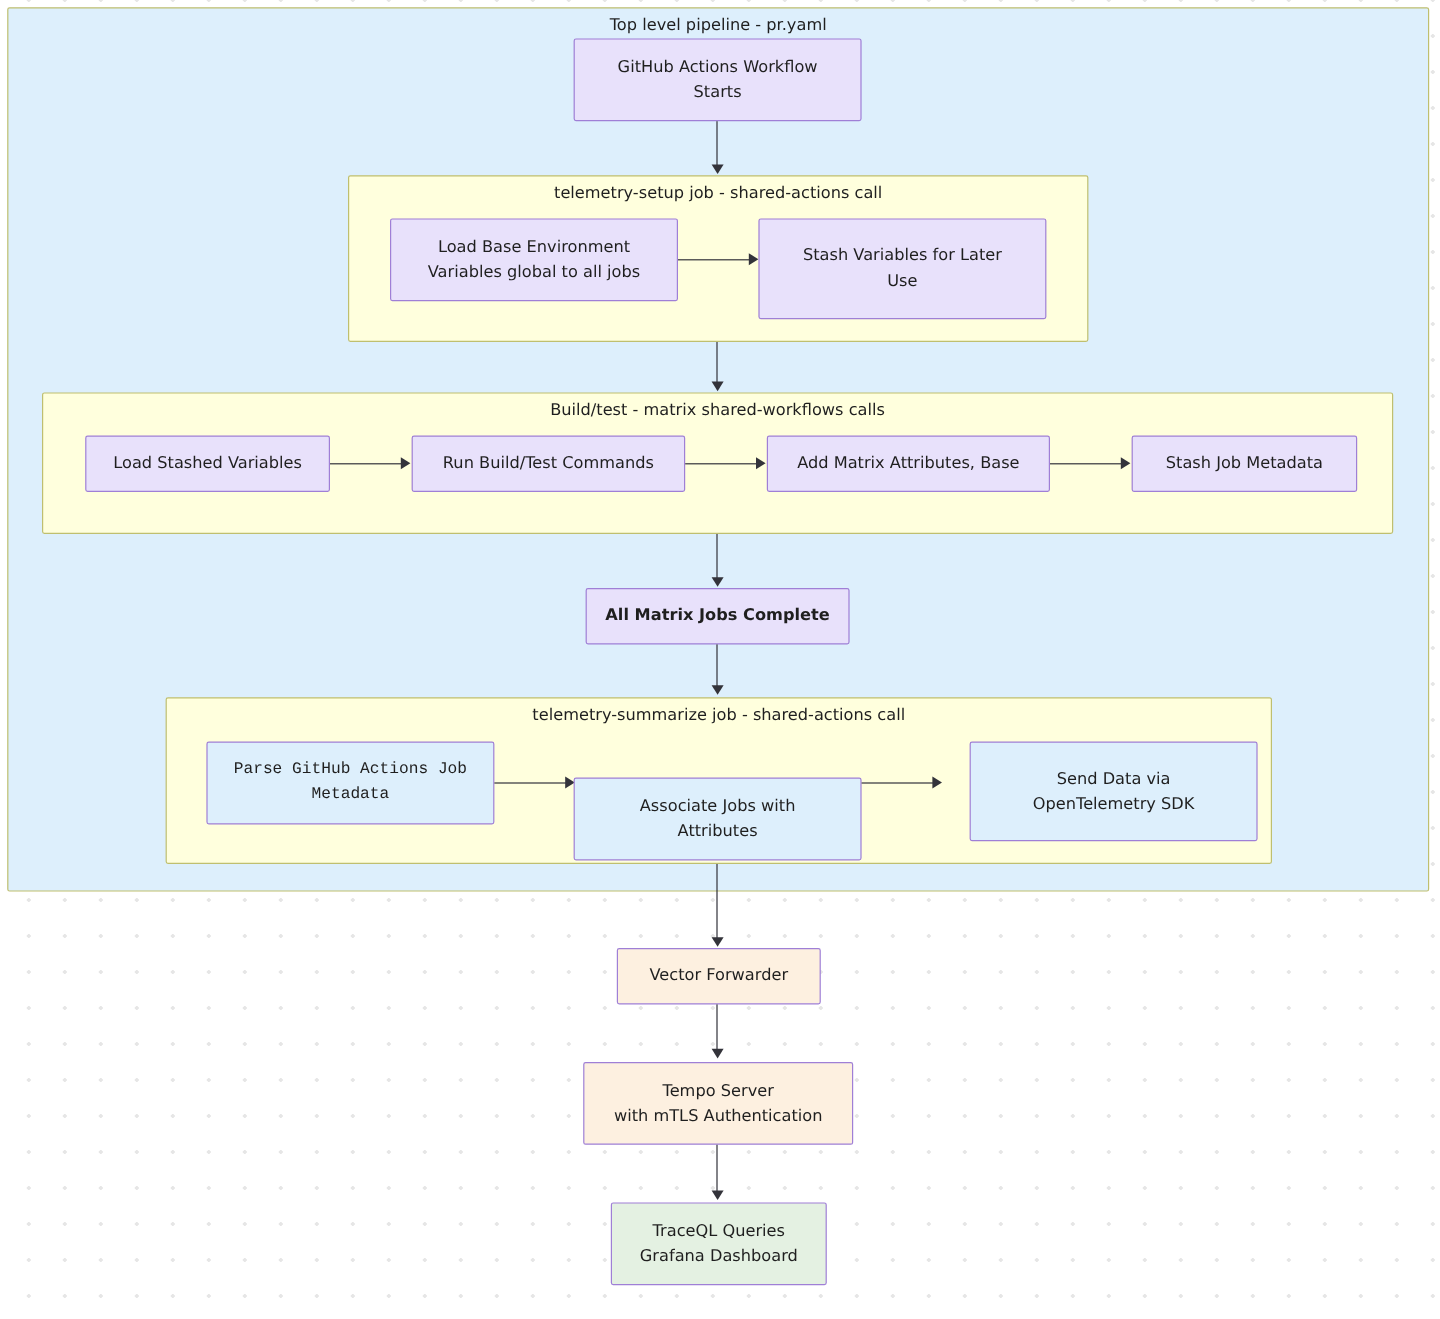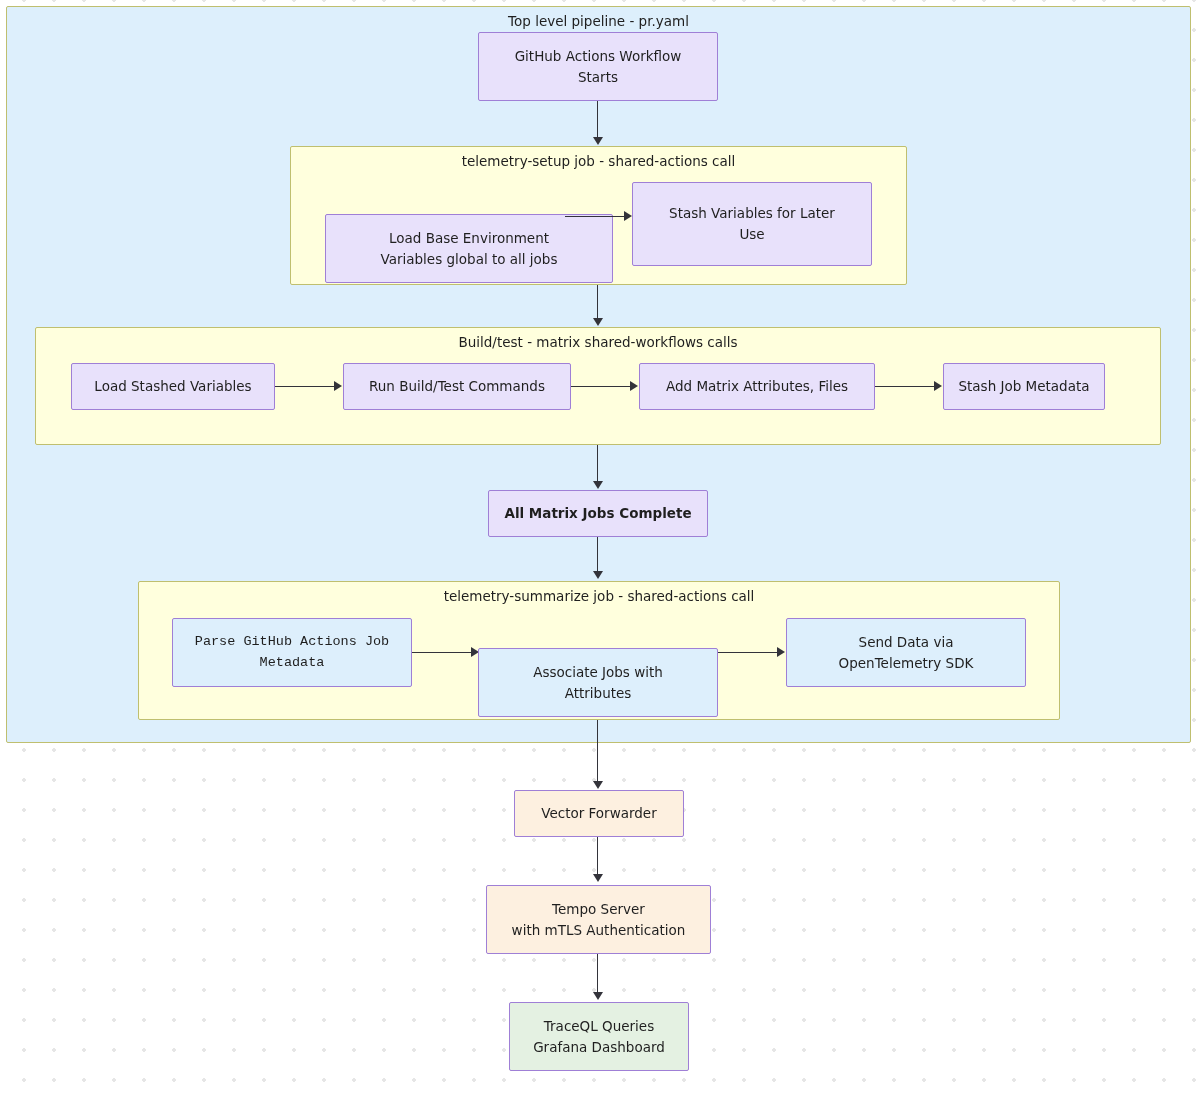--- a/index.html
+++ b/index.html
@@ -92,21 +92,21 @@
     <span class="ln">Starts</span>
   </div>
 
   <div class="edge v" style="left:597px; top:101px; height:38px;"></div>
   <div class="arrow down" style="left:593px; top:137px;"></div>
 
   <div class="cluster yellow" style="left:290px; top:146px; width:617px; height:139px;">
     <div class="cluster-label" style="top:6px;">telemetry-setup job - shared-actions call</div>
   </div>
 
-  <div class="node lav" style="left:325px; top:182px; width:288px; height:69px;margin-top:32px;">
+  <div class="node lav" style="left:325px; top:182px; width:240px; height:69px;">
     <span class="ln">Load Base Environment</span>
     <span class="ln">Variables global to all jobs</span>
   </div>
 
   <div class="edge h" style="left:565px; top:216px; width:60px;"></div>
   <div class="arrow right" style="left:624px; top:211px;"></div>
 
   <div class="node lav" style="left:632px; top:182px; width:240px; height:84px;">
     <span class="ln">Stash Variables for Later</span>
     <span class="ln">Use</span>
@@ -125,26 +125,26 @@
   <div class="edge h" style="left:275px; top:386px; width:60px;"></div>
   <div class="arrow right" style="left:334px; top:381px;"></div>
 
   <div class="node lav" style="left:343px; top:363px; width:228px; height:47px;">
     <span class="ln">Run Build/Test Commands</span>
   </div>
   <div class="edge h" style="left:571px; top:386px; width:60px;"></div>
   <div class="arrow right" style="left:630px; top:381px;"></div>
 
   <div class="node lav" style="left:639px; top:363px; width:236px; height:47px;">
-    <span class="ln">Add Matrix Attributes, Files</span>
+    <span class="ln">Add Matrix Attributes, Base</span>
   </div>
   <div class="edge h" style="left:875px; top:386px; width:60px;"></div>
   <div class="arrow right" style="left:934px; top:381px;"></div>
 
-  <div class="node lav" style="left:943px; top:363px; width:162px; height:47px;">
+  <div class="node lav" style="left:943px; top:363px; width:188px; height:47px;">
     <span class="ln">Stash Job Metadata</span>
   </div>
 
   <div class="edge v" style="left:597px; top:445px; height:38px;"></div>
   <div class="arrow down" style="left:593px; top:481px;"></div>
 
   <div class="node lav" style="left:488px; top:490px; width:220px; height:47px;font-weight:bold;">
     <span class="ln">All Matrix Jobs Complete</span>
   </div>
 
@@ -162,21 +162,21 @@
   <div class="edge h" style="left:412px; top:652px; width:60px;"></div>
   <div class="arrow right" style="left:471px; top:647px;"></div>
 
   <div class="node sky" style="left:478px; top:648px; width:240px; height:69px;">
     <span class="ln">Associate Jobs with</span>
     <span class="ln">Attributes</span>
   </div>
   <div class="edge h" style="left:718px; top:652px; width:60px;"></div>
   <div class="arrow right" style="left:777px; top:647px;"></div>
 
-  <div class="node sky" style="left:786px; top:618px; width:240px; height:69px;">
+  <div class="node sky" style="left:808px; top:618px; width:240px; height:83px;">
     <span class="ln">Send Data via</span>
     <span class="ln">OpenTelemetry SDK</span>
   </div>
 
   <div class="edge v" style="left:597px; top:720px; height:63px;"></div>
   <div class="arrow down" style="left:593px; top:781px;"></div>
 
   <div class="node peach" style="left:514px; top:790px; width:170px; height:47px;">
     <span class="ln">Vector Forwarder</span>
   </div>

